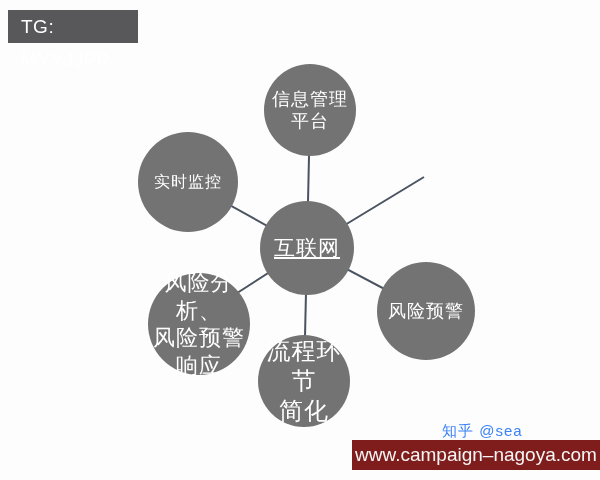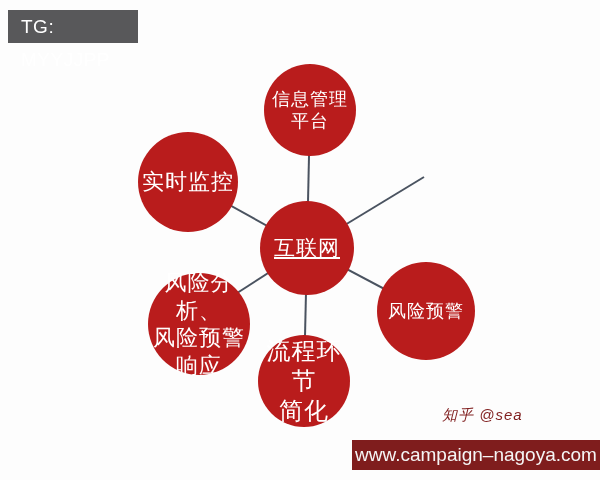--- a/index.html
+++ b/index.html
@@ -26,21 +26,21 @@
     letter-spacing: 0.5px;
   }
   .connectors {
     position: absolute;
     left: 0; top: 0;
     pointer-events: none;
   }
   .node {
     position: absolute;
     border-radius: 50%;
-    background: #b91c1c;
+    background: #737373;
     color: #ffffff;
     display: flex;
     align-items: center;
     justify-content: center;
     text-align: center;
     font-family: "Liberation Serif", "DejaVu Serif", serif;
     white-space: pre-line;
     line-height: 1.25;
     letter-spacing: 1px;
   }
@@ -71,29 +71,28 @@
     font-size: 24px;
   }
   .node-bottomleft {
     left: 148px; top: 273px;
     width: 102px; height: 102px;
     font-size: 22px;
   }
   .node-topleft {
     left: 138px; top: 132px;
     width: 100px; height: 100px;
-    font-size: 22px;
+    font-size: 16px;
   }
   .watermark {
     position: absolute;
-    left: 442px; top: 406px;
-    color: #7f1d1d;
+    left: 442px; top: 422px;
+    color: #3b82f6;
     font-size: 15px;
     letter-spacing: 1px;
-    font-style: italic;
   }
   .footer-bar {
     position: absolute;
     left: 352px; top: 440px;
     width: 248px; height: 30px;
     background: #7f1d1d;
     color: #f5f5f5;
     font-size: 19px;
     line-height: 30px;
     text-align: center;

